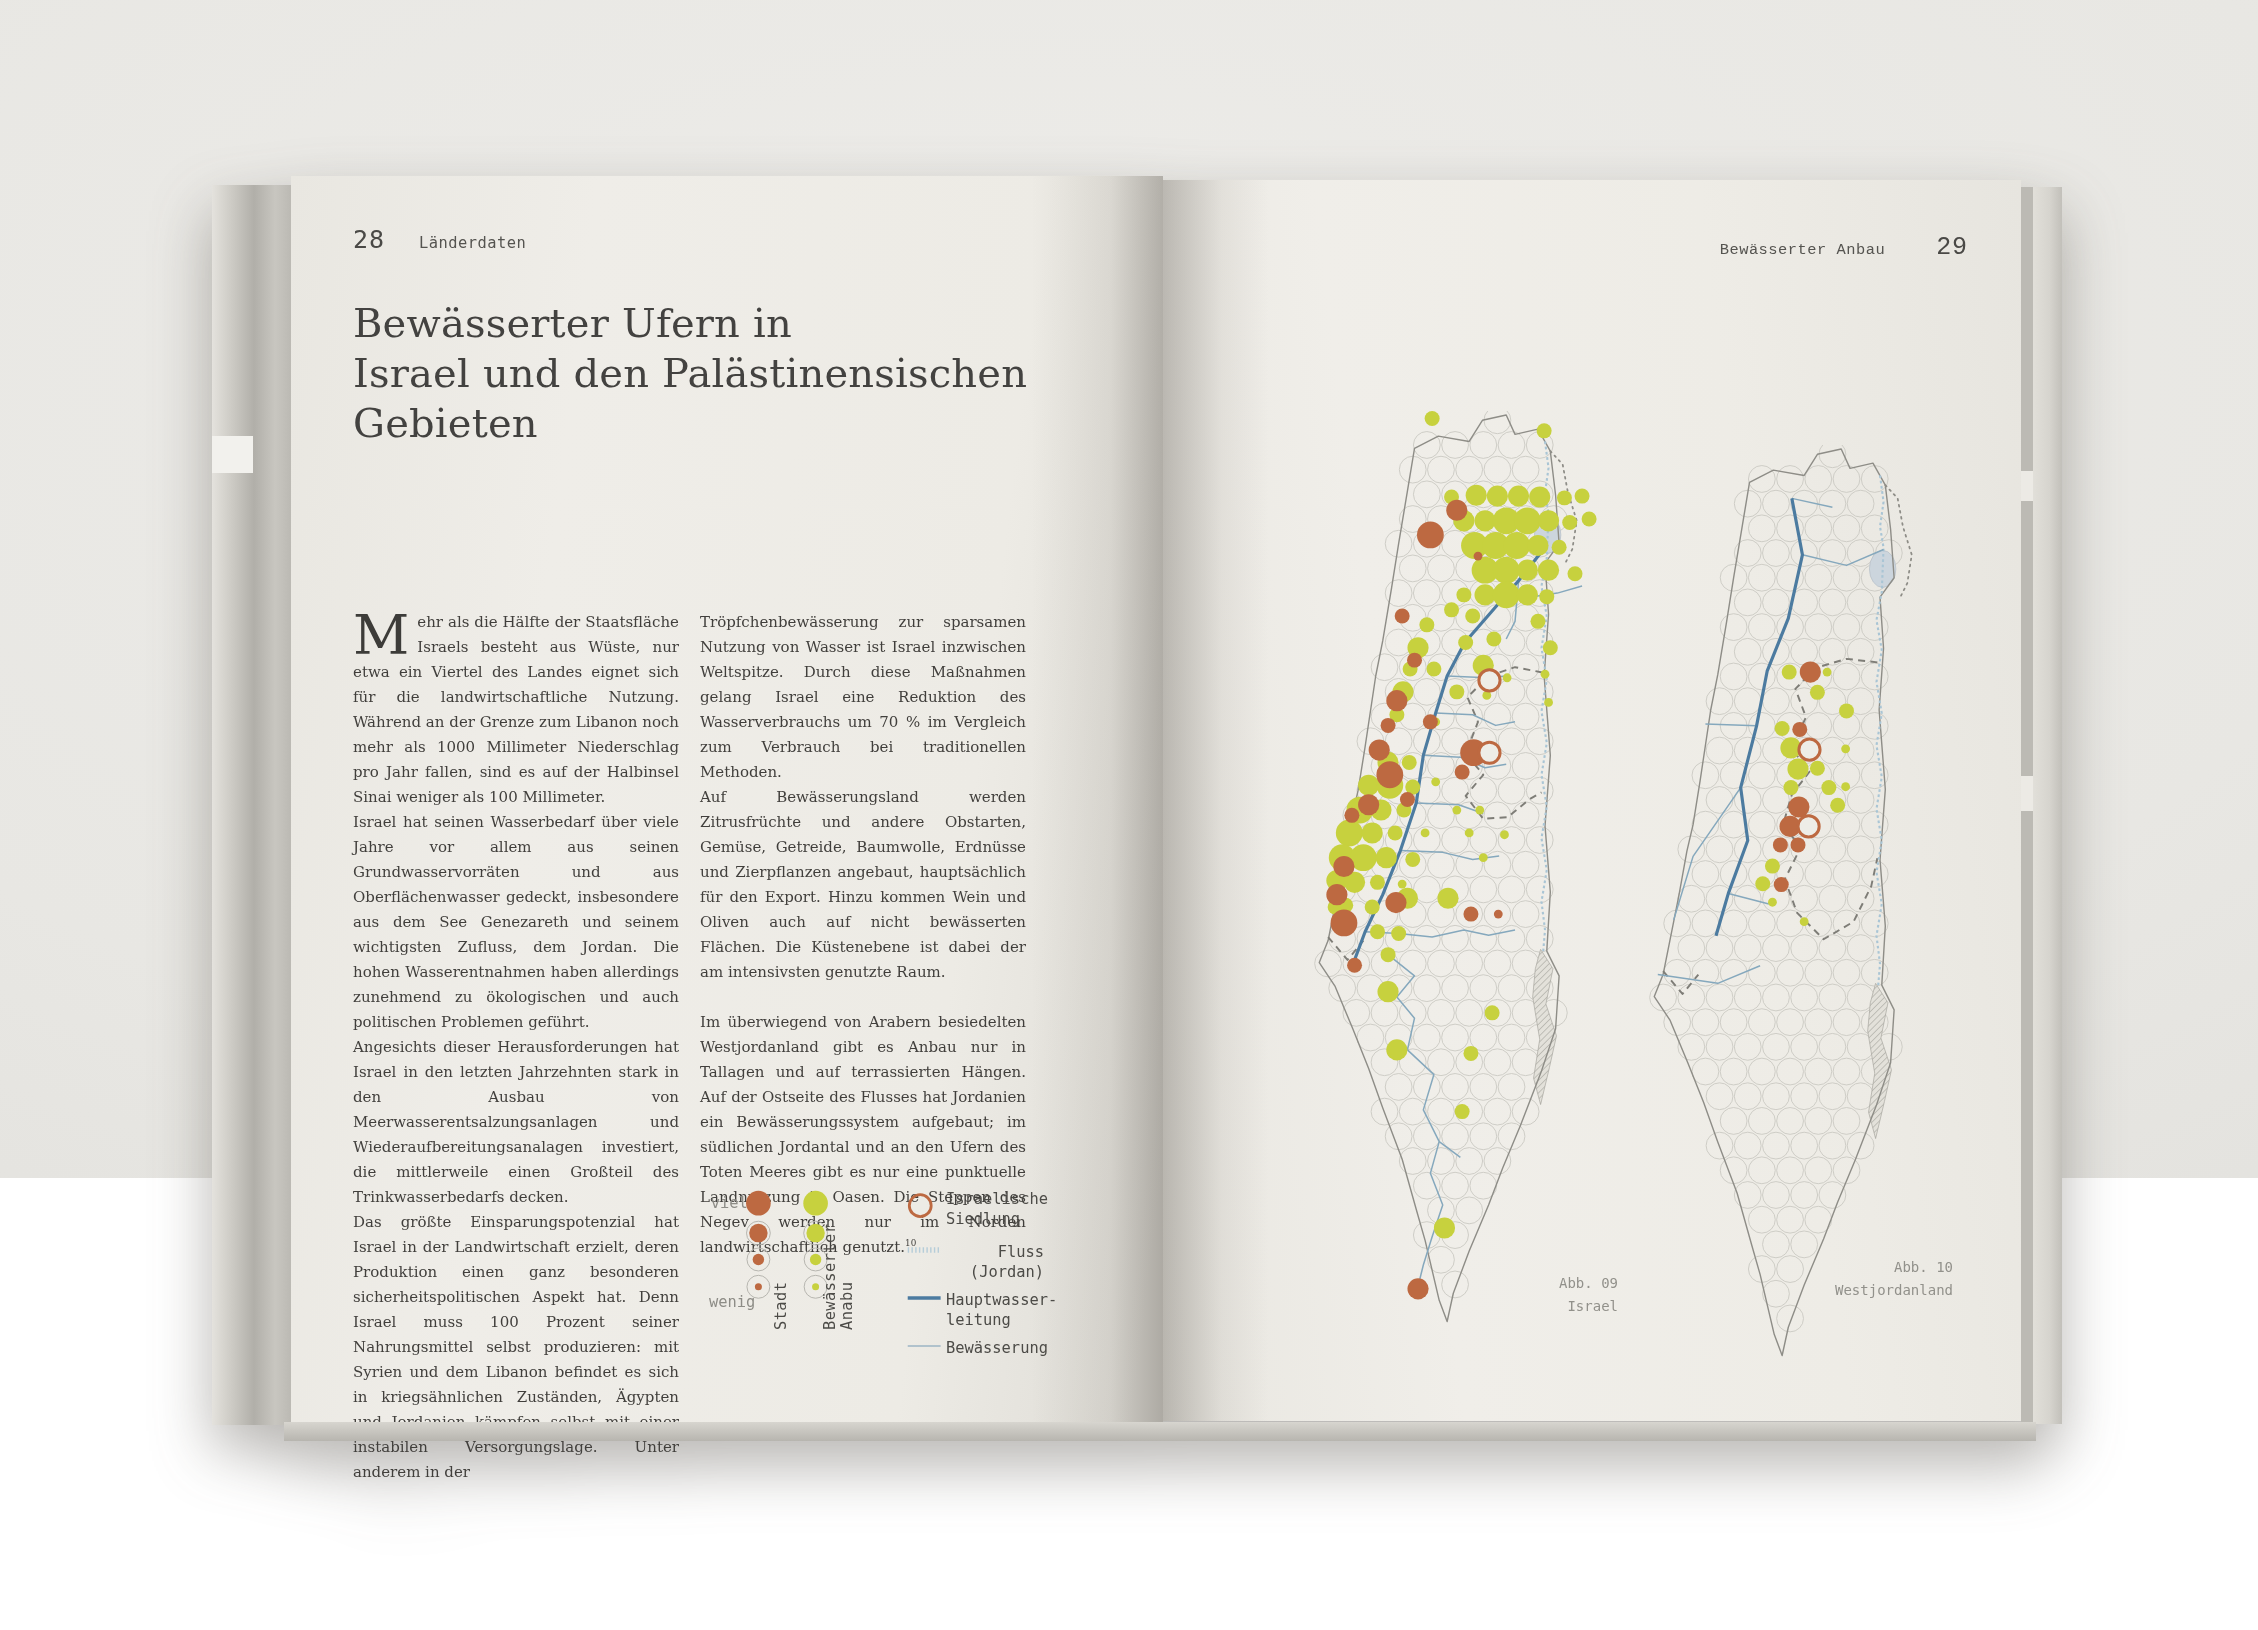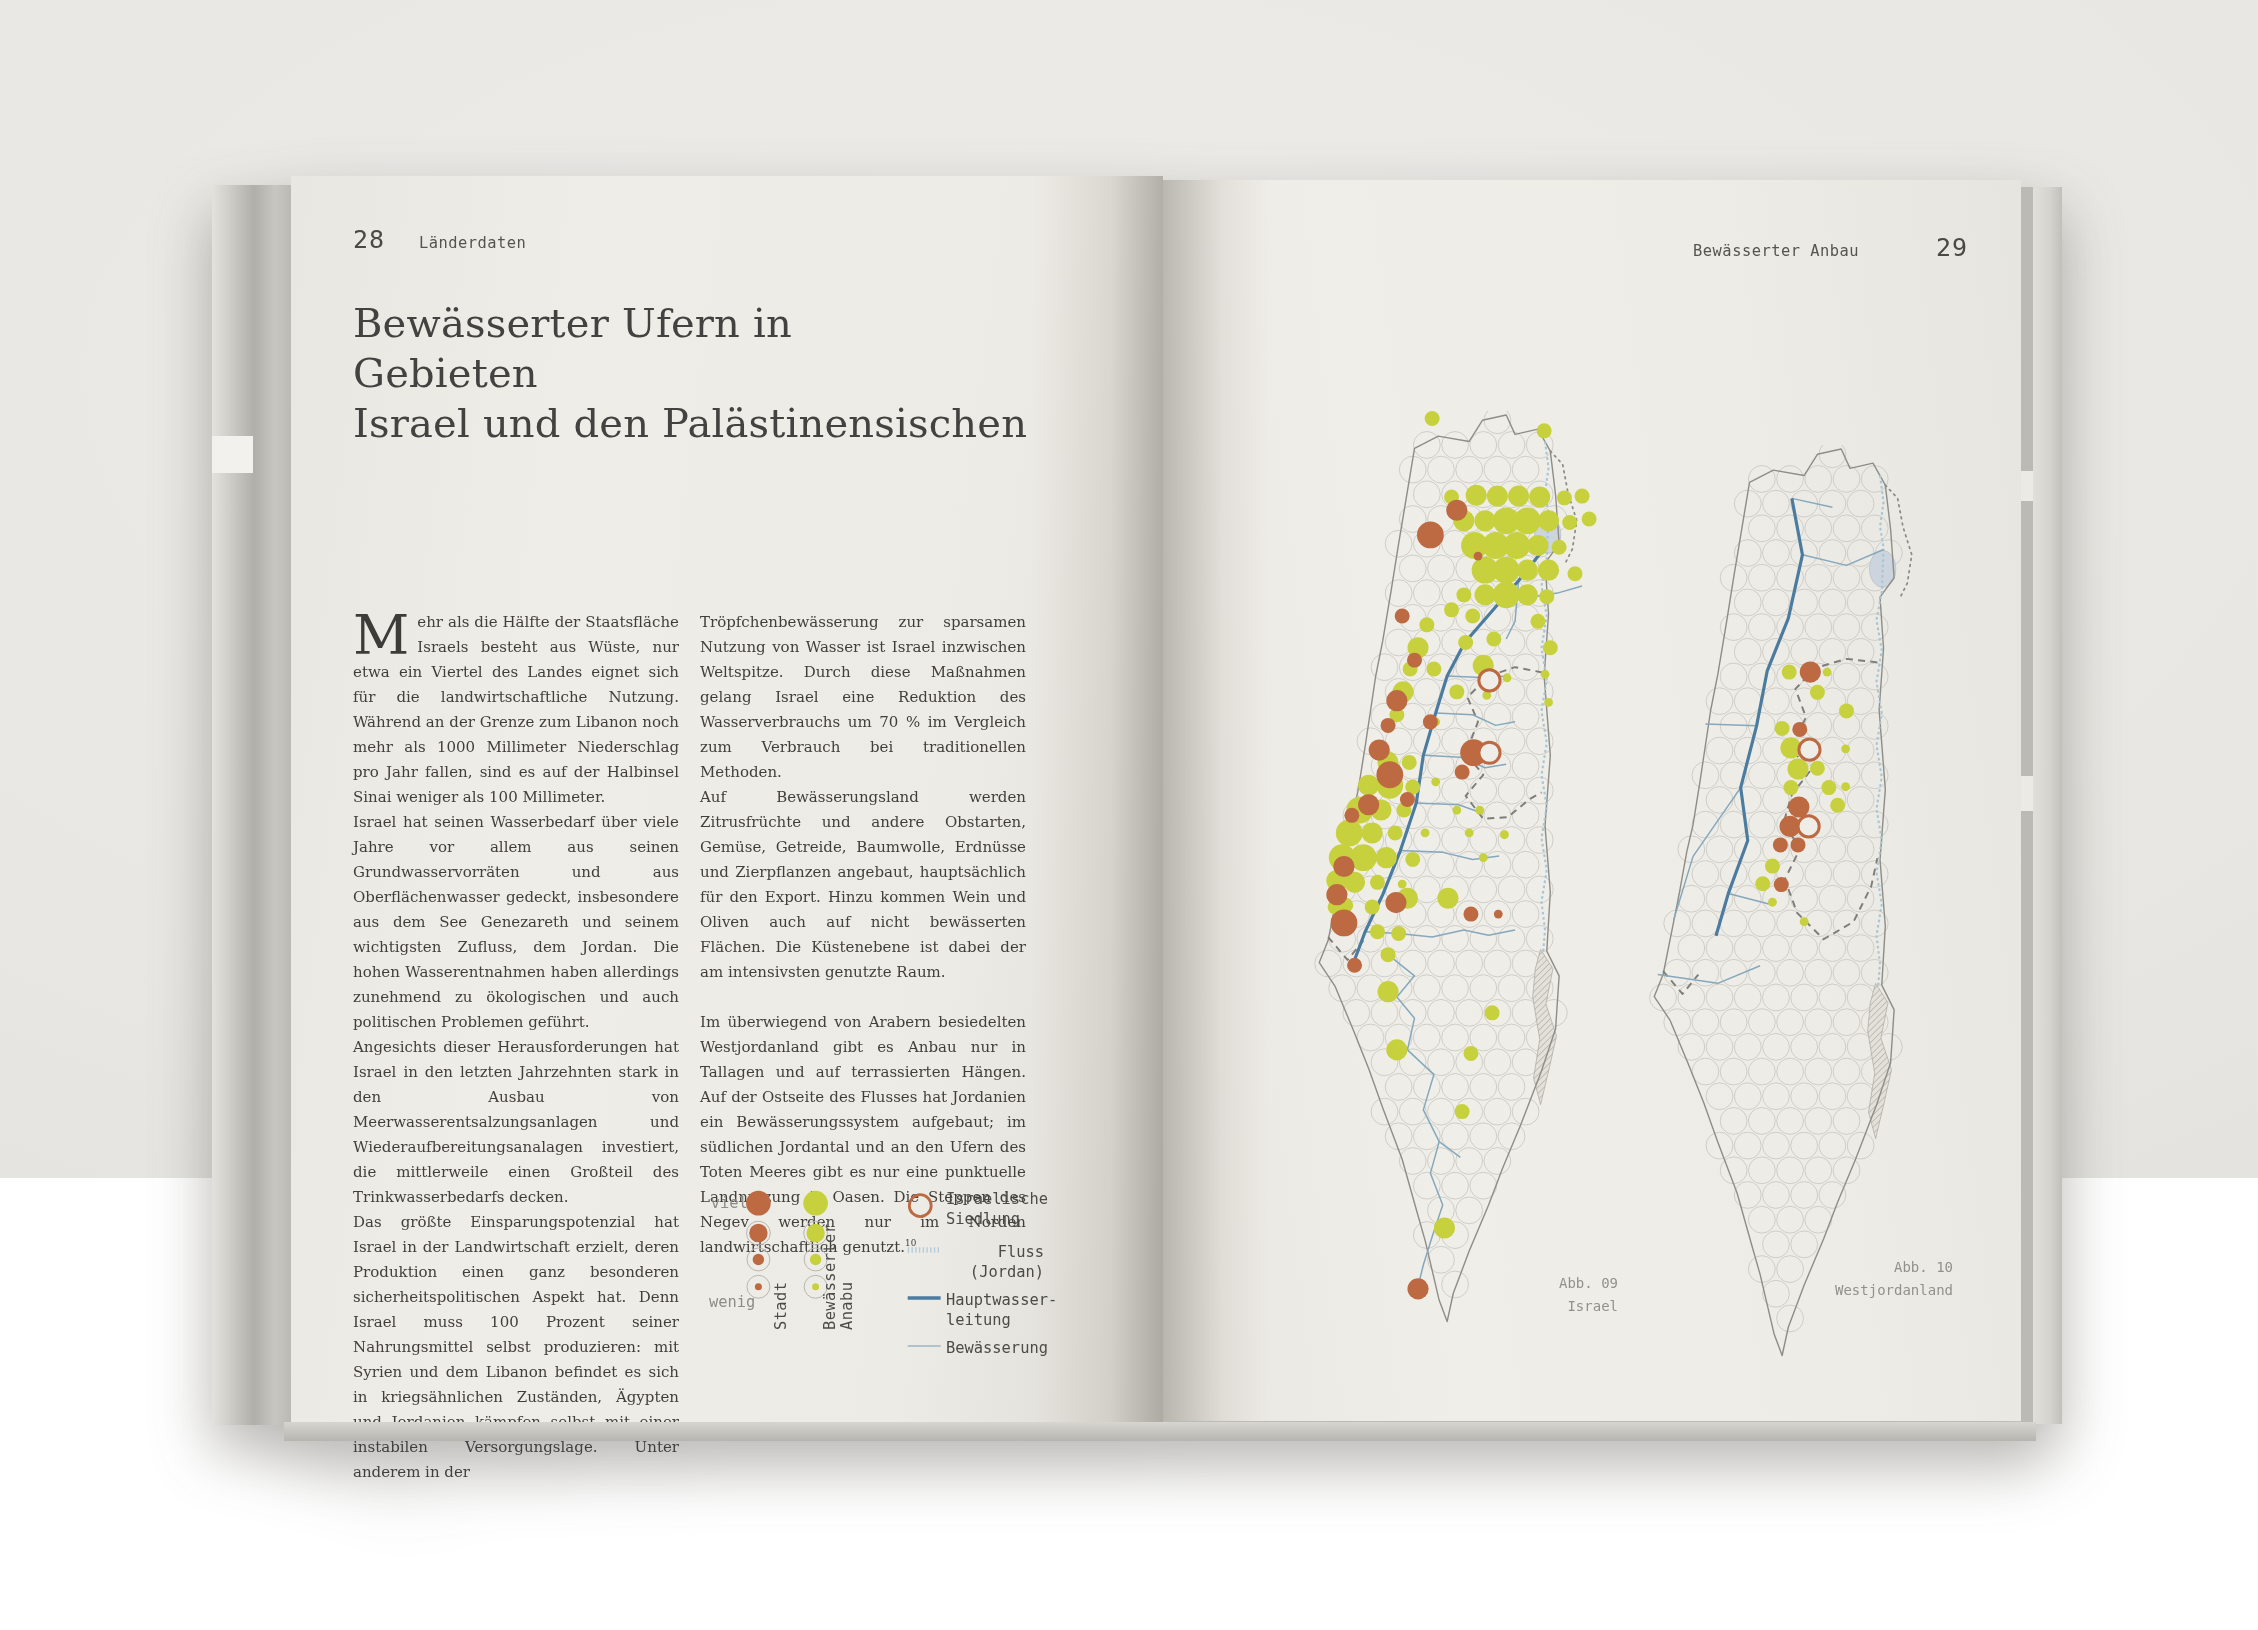--- a/index.html
+++ b/index.html
@@ -25,21 +25,21 @@
     background:linear-gradient(97deg,#e9e7e1 0%,#efede8 30%,#edebe5 74%,#dfddd7 97%);}
   .page.left::after{content:'';position:absolute;top:0;right:0;width:132px;height:100%;
     background:linear-gradient(to right,rgba(87,80,70,0) 0%,rgba(87,80,70,.10) 60%,rgba(58,52,44,.30) 100%);}
   .page.right{left:951px;top:4.4px;width:858px;height:1241px;
     background:linear-gradient(263deg,#e7e5df 0%,#eeece6 32%,#f0eee9 70%,#e9e7e1 100%);}
   .page.right::before{content:'';position:absolute;top:0;left:0;width:106px;height:100%;
     background:linear-gradient(to right,rgba(58,52,44,.28) 0%,rgba(87,80,70,.08) 55%,rgba(0,0,0,0) 100%);}
   
   .rh{position:absolute;display:flex;align-items:baseline;font-family:"DejaVu Sans Mono",monospace;color:#4d4c48;}
   .rh-left{left:62px;top:49px;gap:34px;}
-  .rh-right{top:53px;right:53px;gap:77px;}
+  .rh-right{top:53px;right:53px;gap:51px;font-family:Liberation Mono, monospace;}
   .pagenum{font-size:25px;letter-spacing:0.9px;color:#4a4946;}
   .runtitle{font-size:15.4px;letter-spacing:0.5px;color:#555450;}
   
   .title{position:absolute;left:62px;top:122px;margin:0;font-weight:400;
     font-size:40px;line-height:50px;color:#434240;letter-spacing:0.2px;}
   .title span{display:block;}
   
   .col{position:absolute;top:434px;width:326px;font-size:15px;line-height:25px;
     text-align:justify;color:#413f3c;hyphens:auto;}
   .col1{left:62px;}
@@ -87,22 +87,22 @@
     </div>
 
     <div class="page left">
       <div class="rh rh-left">
         <span class="pagenum">28</span>
         <span class="runtitle">Länderdaten</span>
       </div>
 
       <h1 class="title">
         <span>Bewässerter Ufern in</span>
+        <span>Israel und den Palästinensischen</span>
         <span>Gebieten</span>
-        <span>Israel und den Palästinensischen</span>
       </h1>
 
       <div class="col col1" id="col1">
           <p><span class="dropcap">M</span>ehr als die Hälfte der Staatsfläche Israels besteht aus Wüste, nur etwa ein Viertel des Landes eignet sich für die landwirtschaftliche Nutzung. Während an der Grenze zum Libanon noch mehr als 1000 Millimeter Niederschlag pro Jahr fallen, sind es auf der Halbinsel Sinai weniger als 100 Millimeter.</p>
           <p>Israel hat seinen Wasserbedarf über viele Jahre vor allem aus seinen Grundwasservorräten und aus Oberflächenwasser gedeckt, insbesondere aus dem See Genezareth und seinem wichtigsten Zufluss, dem Jordan. Die hohen Wasserentnahmen haben allerdings zunehmend zu ökologischen und auch politischen Problemen geführt.</p>
           <p>Angesichts dieser Herausforderungen hat Israel in den letzten Jahrzehnten stark in den Ausbau von Meerwasserentsalzungsanlagen und Wiederaufbereitungsanalagen investiert, die mittlerweile einen Großteil des Trinkwasserbedarfs decken.</p>
           <p>Das größte Einsparungspotenzial hat Israel in der Landwirtschaft erzielt, deren Produktion einen ganz besonderen sicherheitspolitischen Aspekt hat. Denn Israel muss 100 Prozent seiner Nahrungsmittel selbst produzieren: mit Syrien und dem Libanon befindet es sich in kriegsähnlichen Zuständen, Ägypten und Jordanien kämpfen selbst mit einer instabilen Versorgungslage. Unter anderem in der</p>
         </div>
       <div class="col col2" id="col2">
           <p>Tröpfchenbewässerung zur sparsamen Nutzung von Wasser ist Israel inzwischen Weltspitze. Durch diese Maßnahmen gelang Israel eine Reduktion des Wasserverbrauchs um 70 % im Vergleich zum Verbrauch bei traditionellen Methoden.</p>

